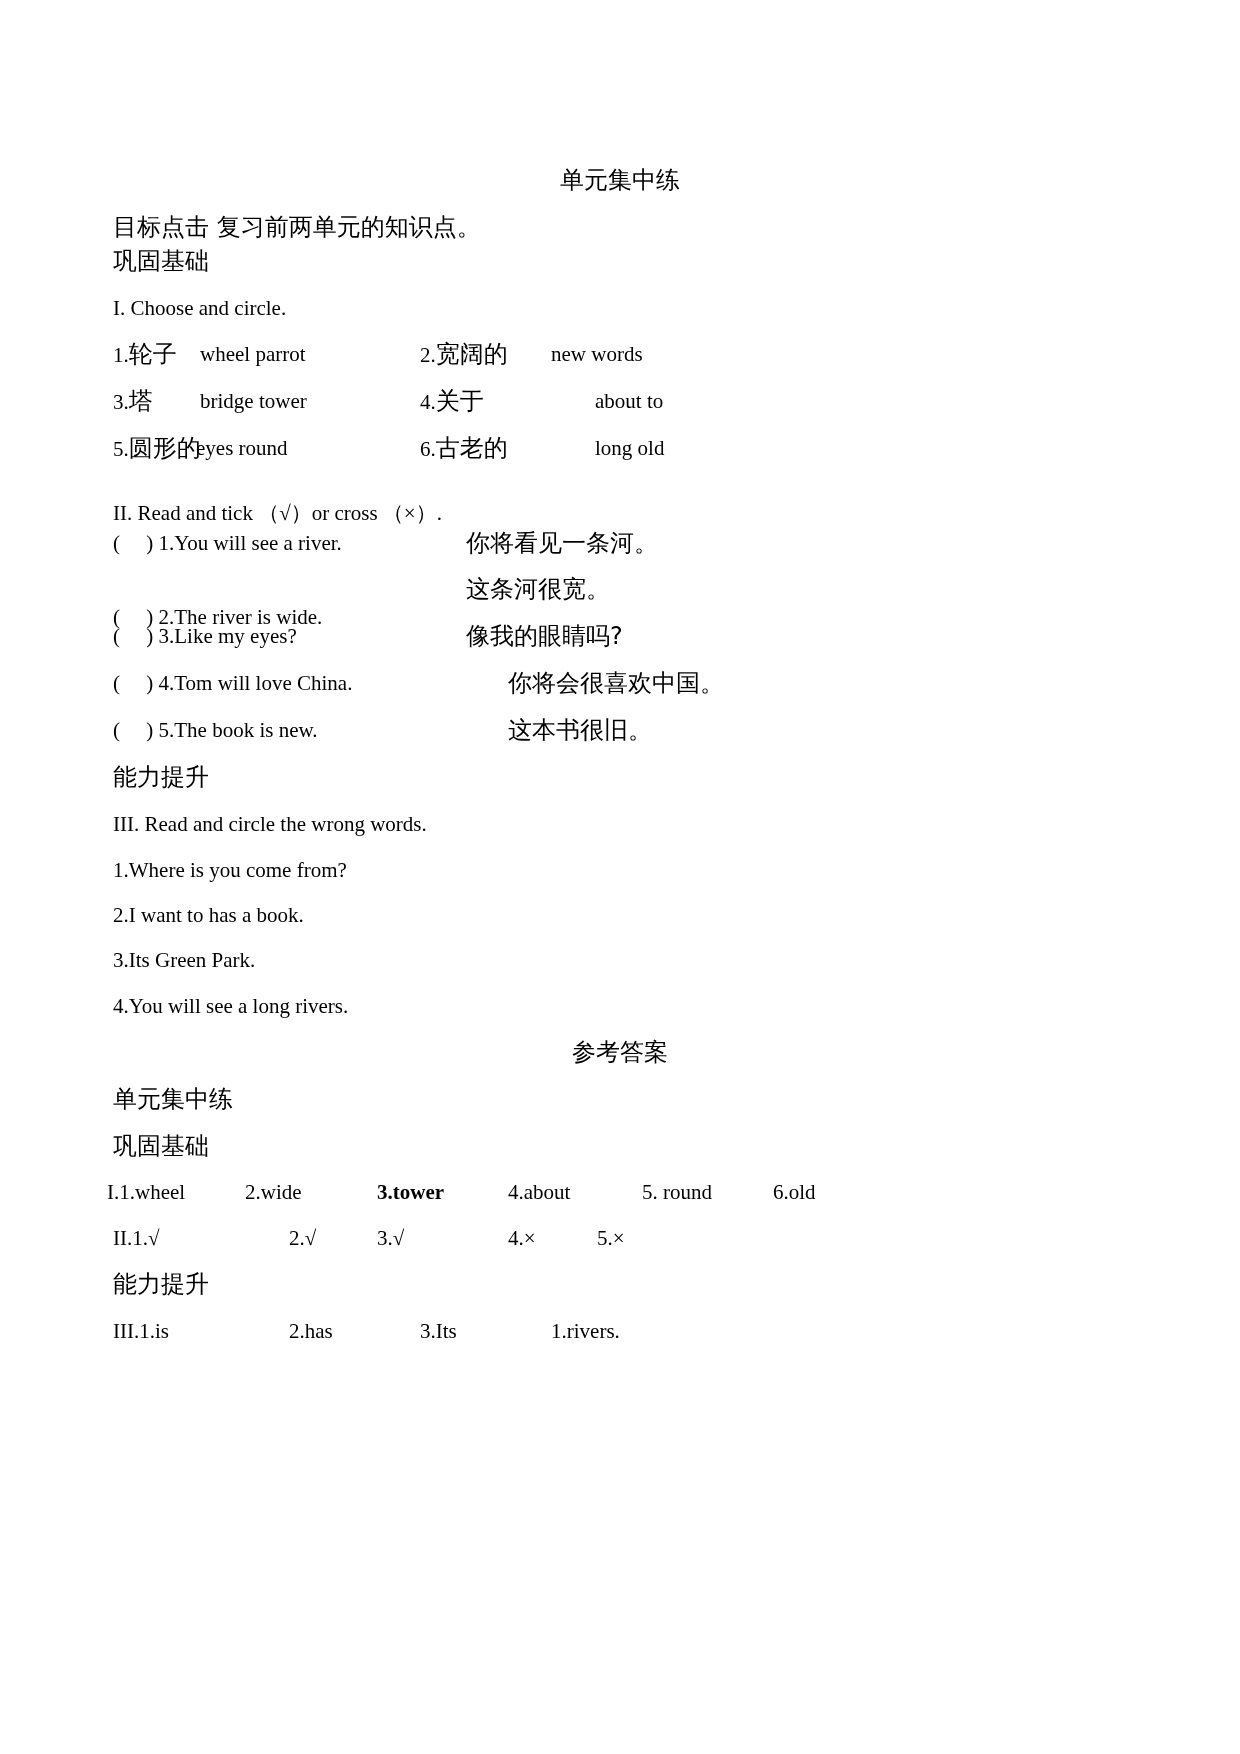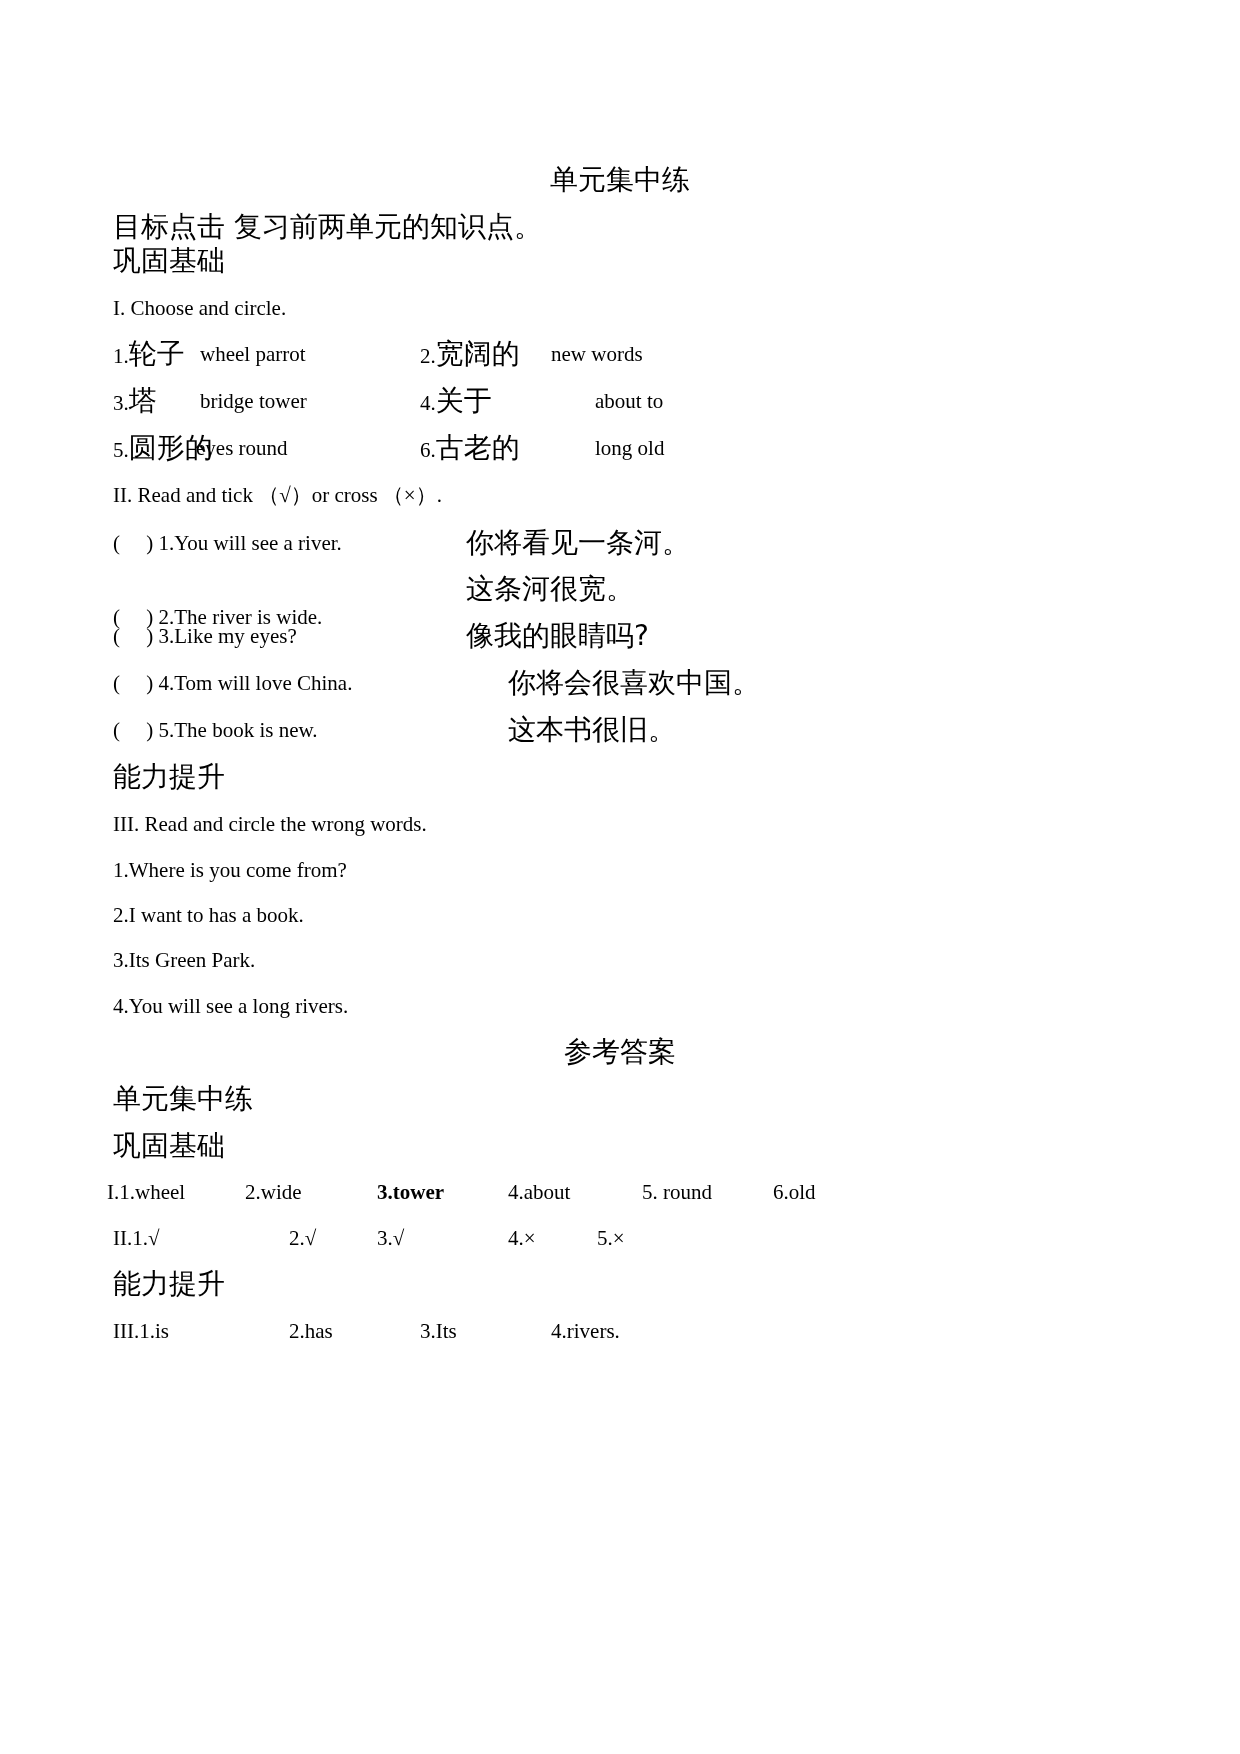--- a/index.html
+++ b/index.html
@@ -1,18 +1,18 @@
 <!DOCTYPE html>
 <html><head>
 <meta charset="utf-8">
 <style>
   html, body { margin: 0; padding: 0; background: #ffffff; }
   body { width: 1240px; height: 1754px; position: relative; color: #000; overflow: hidden;
          font-family: "Liberation Serif", "DejaVu Serif", serif; font-size: 21px; }
-  .cn { font-family: "DejaVu Sans", "Liberation Sans", sans-serif; font-size: 28px; }
+  .cn { font-family: "DejaVu Sans", "Liberation Sans", sans-serif; font-size: 24px; }
   .line { position: absolute; left: 113px; white-space: pre; line-height: 26px; }
   .center { position: absolute; left: 0; width: 1240px; text-align: center; line-height: 26px; }
   .abs { position: absolute; white-space: pre; line-height: 26px; }
 </style>
 </head>
 <body>
 
 <div class="center cn" style="top:167px;">单元集中练</div>
 
 <div class="line cn" style="top:214px;">目标点击 复习前两单元的知识点。</div>
@@ -28,21 +28,21 @@
 <div class="abs" style="left:113px; top:388px;"><span>3.</span><span class="cn">塔</span></div>
 <div class="abs" style="left:200px; top:388px;">bridge tower</div>
 <div class="abs" style="left:420px; top:388px;"><span>4.</span><span class="cn">关于</span></div>
 <div class="abs" style="left:595px; top:388px;">about to</div>
 
 <div class="abs" style="left:113px; top:435px;"><span>5.</span><span class="cn">圆形的</span></div>
 <div class="abs" style="left:196px; top:435px;">eyes round</div>
 <div class="abs" style="left:420px; top:435px;"><span>6.</span><span class="cn">古老的</span></div>
 <div class="abs" style="left:595px; top:435px;">long old</div>
 
-<div class="line" style="top:482px;font-family:Liberation Serif, serif;">II. Read and tick （√）or cross （×）.</div>
+<div class="line" style="top:500px;font-family:Liberation Serif, serif;">II. Read and tick （√）or cross （×）.</div>
 
 <div class="abs" style="left:113px; top:530px;"><span>(     )</span> <span>1.You will see a river.</span></div>
 <div class="abs cn" style="left:466px; top:530px;">你将看见一条河。</div>
 
 <div class="abs" style="left:113px; top:604px;"><span>(     )</span> <span>2.The river is wide.</span></div>
 <div class="abs cn" style="left:466px; top:576px;">这条河很宽。</div>
 
 <div class="abs" style="left:113px; top:623px;"><span>(     )</span> <span>3.Like my eyes?</span></div>
 <div class="abs cn" style="left:466px; top:623px;">像我的眼睛吗?</div>
 
@@ -75,13 +75,13 @@
 <div class="abs" style="left:289px; top:1225px;">2.√</div>
 <div class="abs" style="left:377px; top:1225px;">3.√</div>
 <div class="abs" style="left:508px; top:1225px;">4.×</div>
 <div class="abs" style="left:597px; top:1225px;">5.×</div>
 
 <div class="line cn" style="top:1271px;">能力提升</div>
 
 <div class="abs" style="left:113px; top:1318px;">III.1.is</div>
 <div class="abs" style="left:289px; top:1318px;">2.has</div>
 <div class="abs" style="left:420px; top:1318px;">3.Its</div>
-<div class="abs" style="left:551px; top:1318px;">4.rivers.</div>
+<div class="abs" style="left:551px; top:1318px;">1.rivers.</div>
 
 </body></html>

